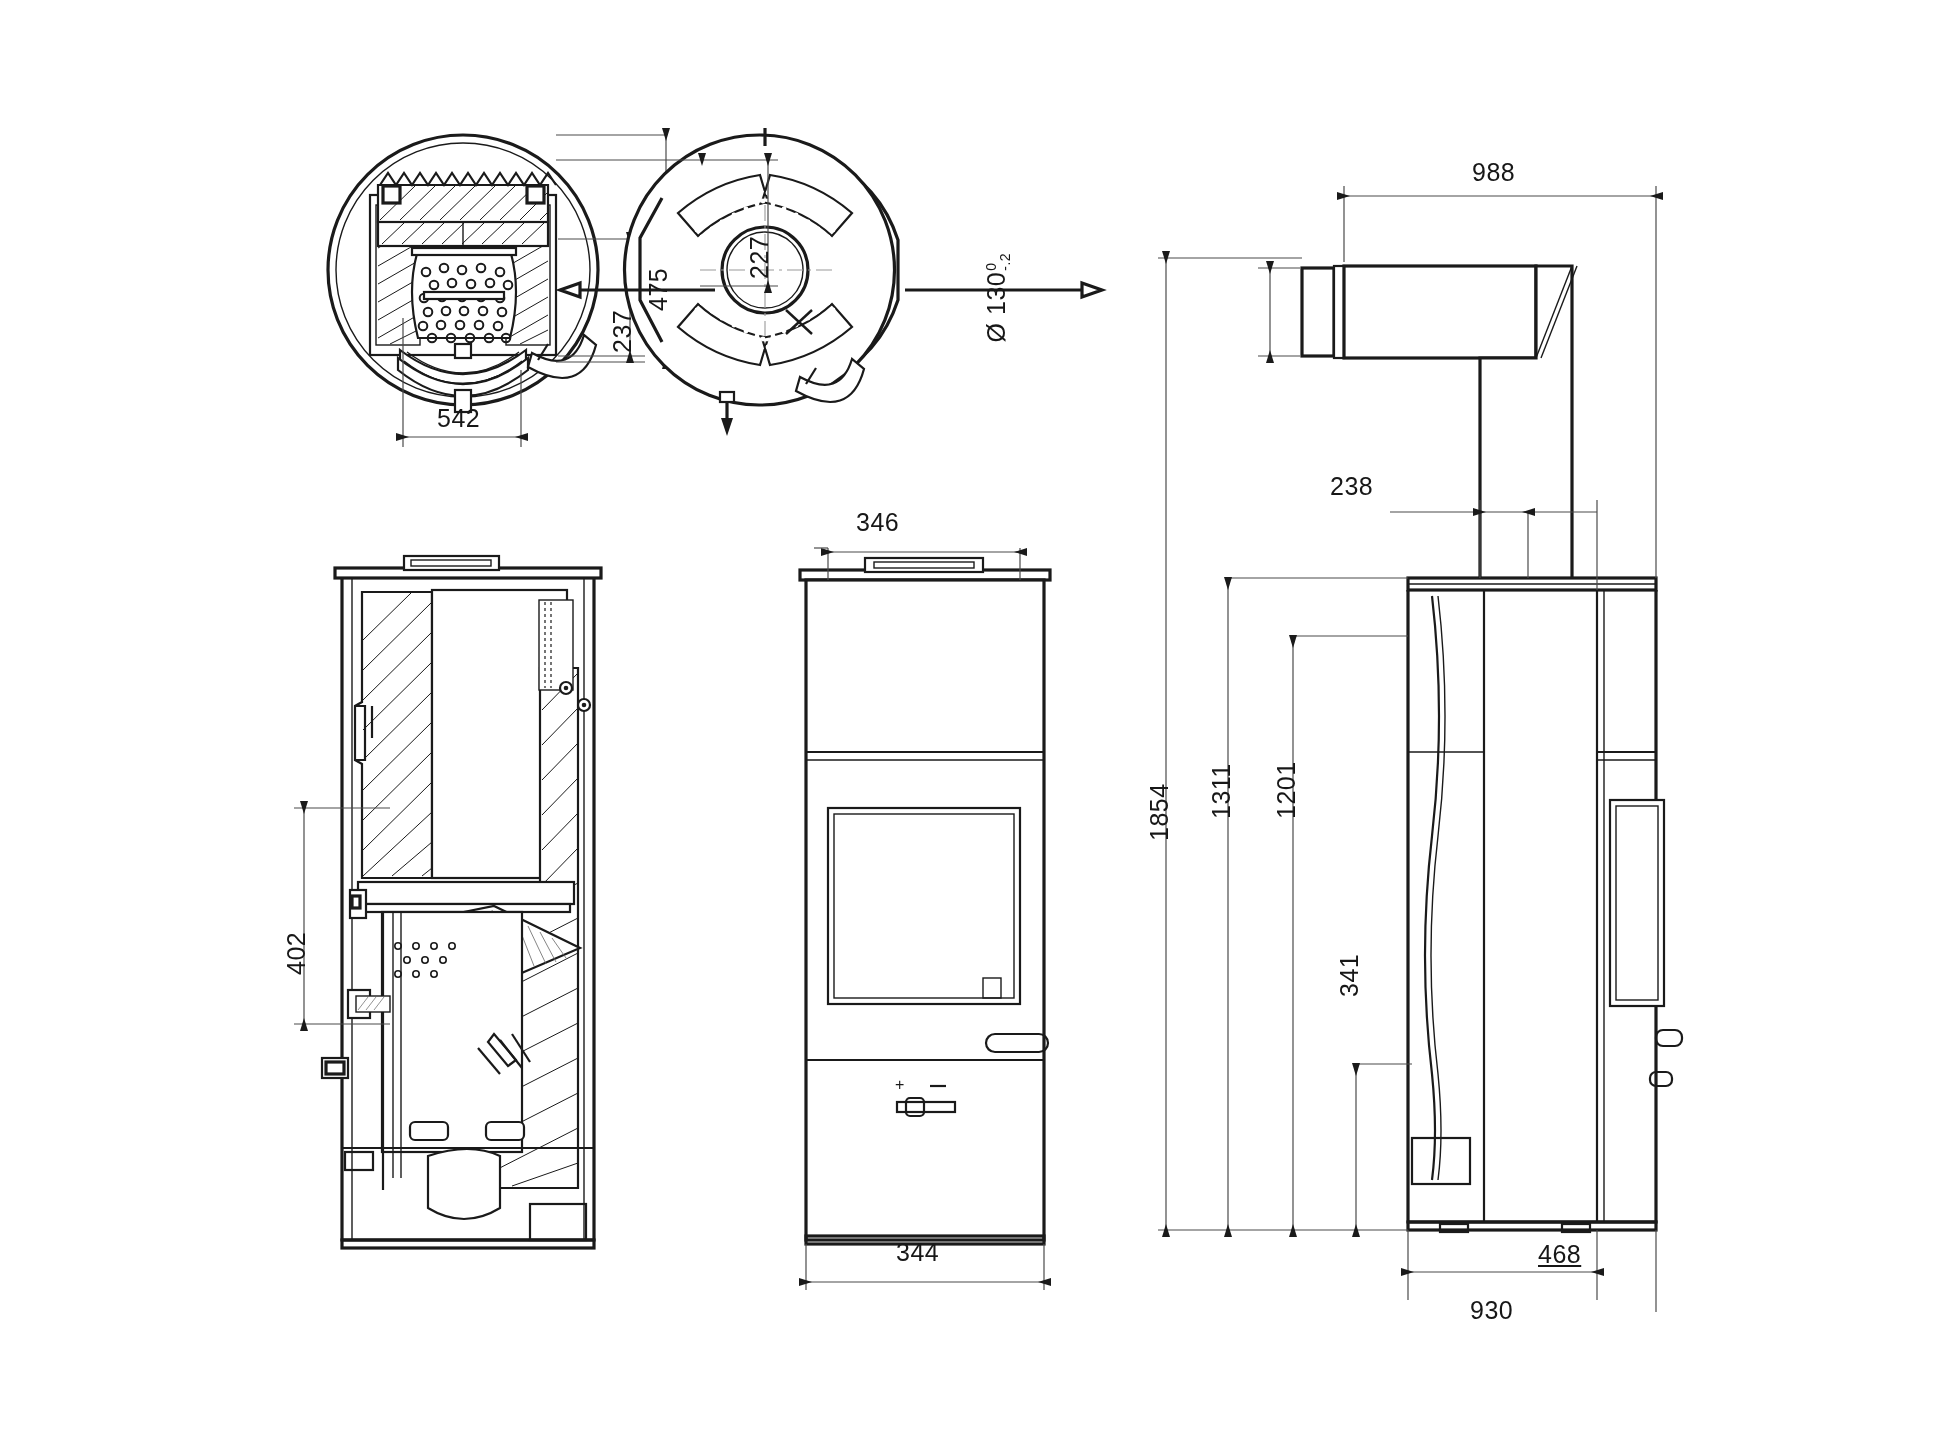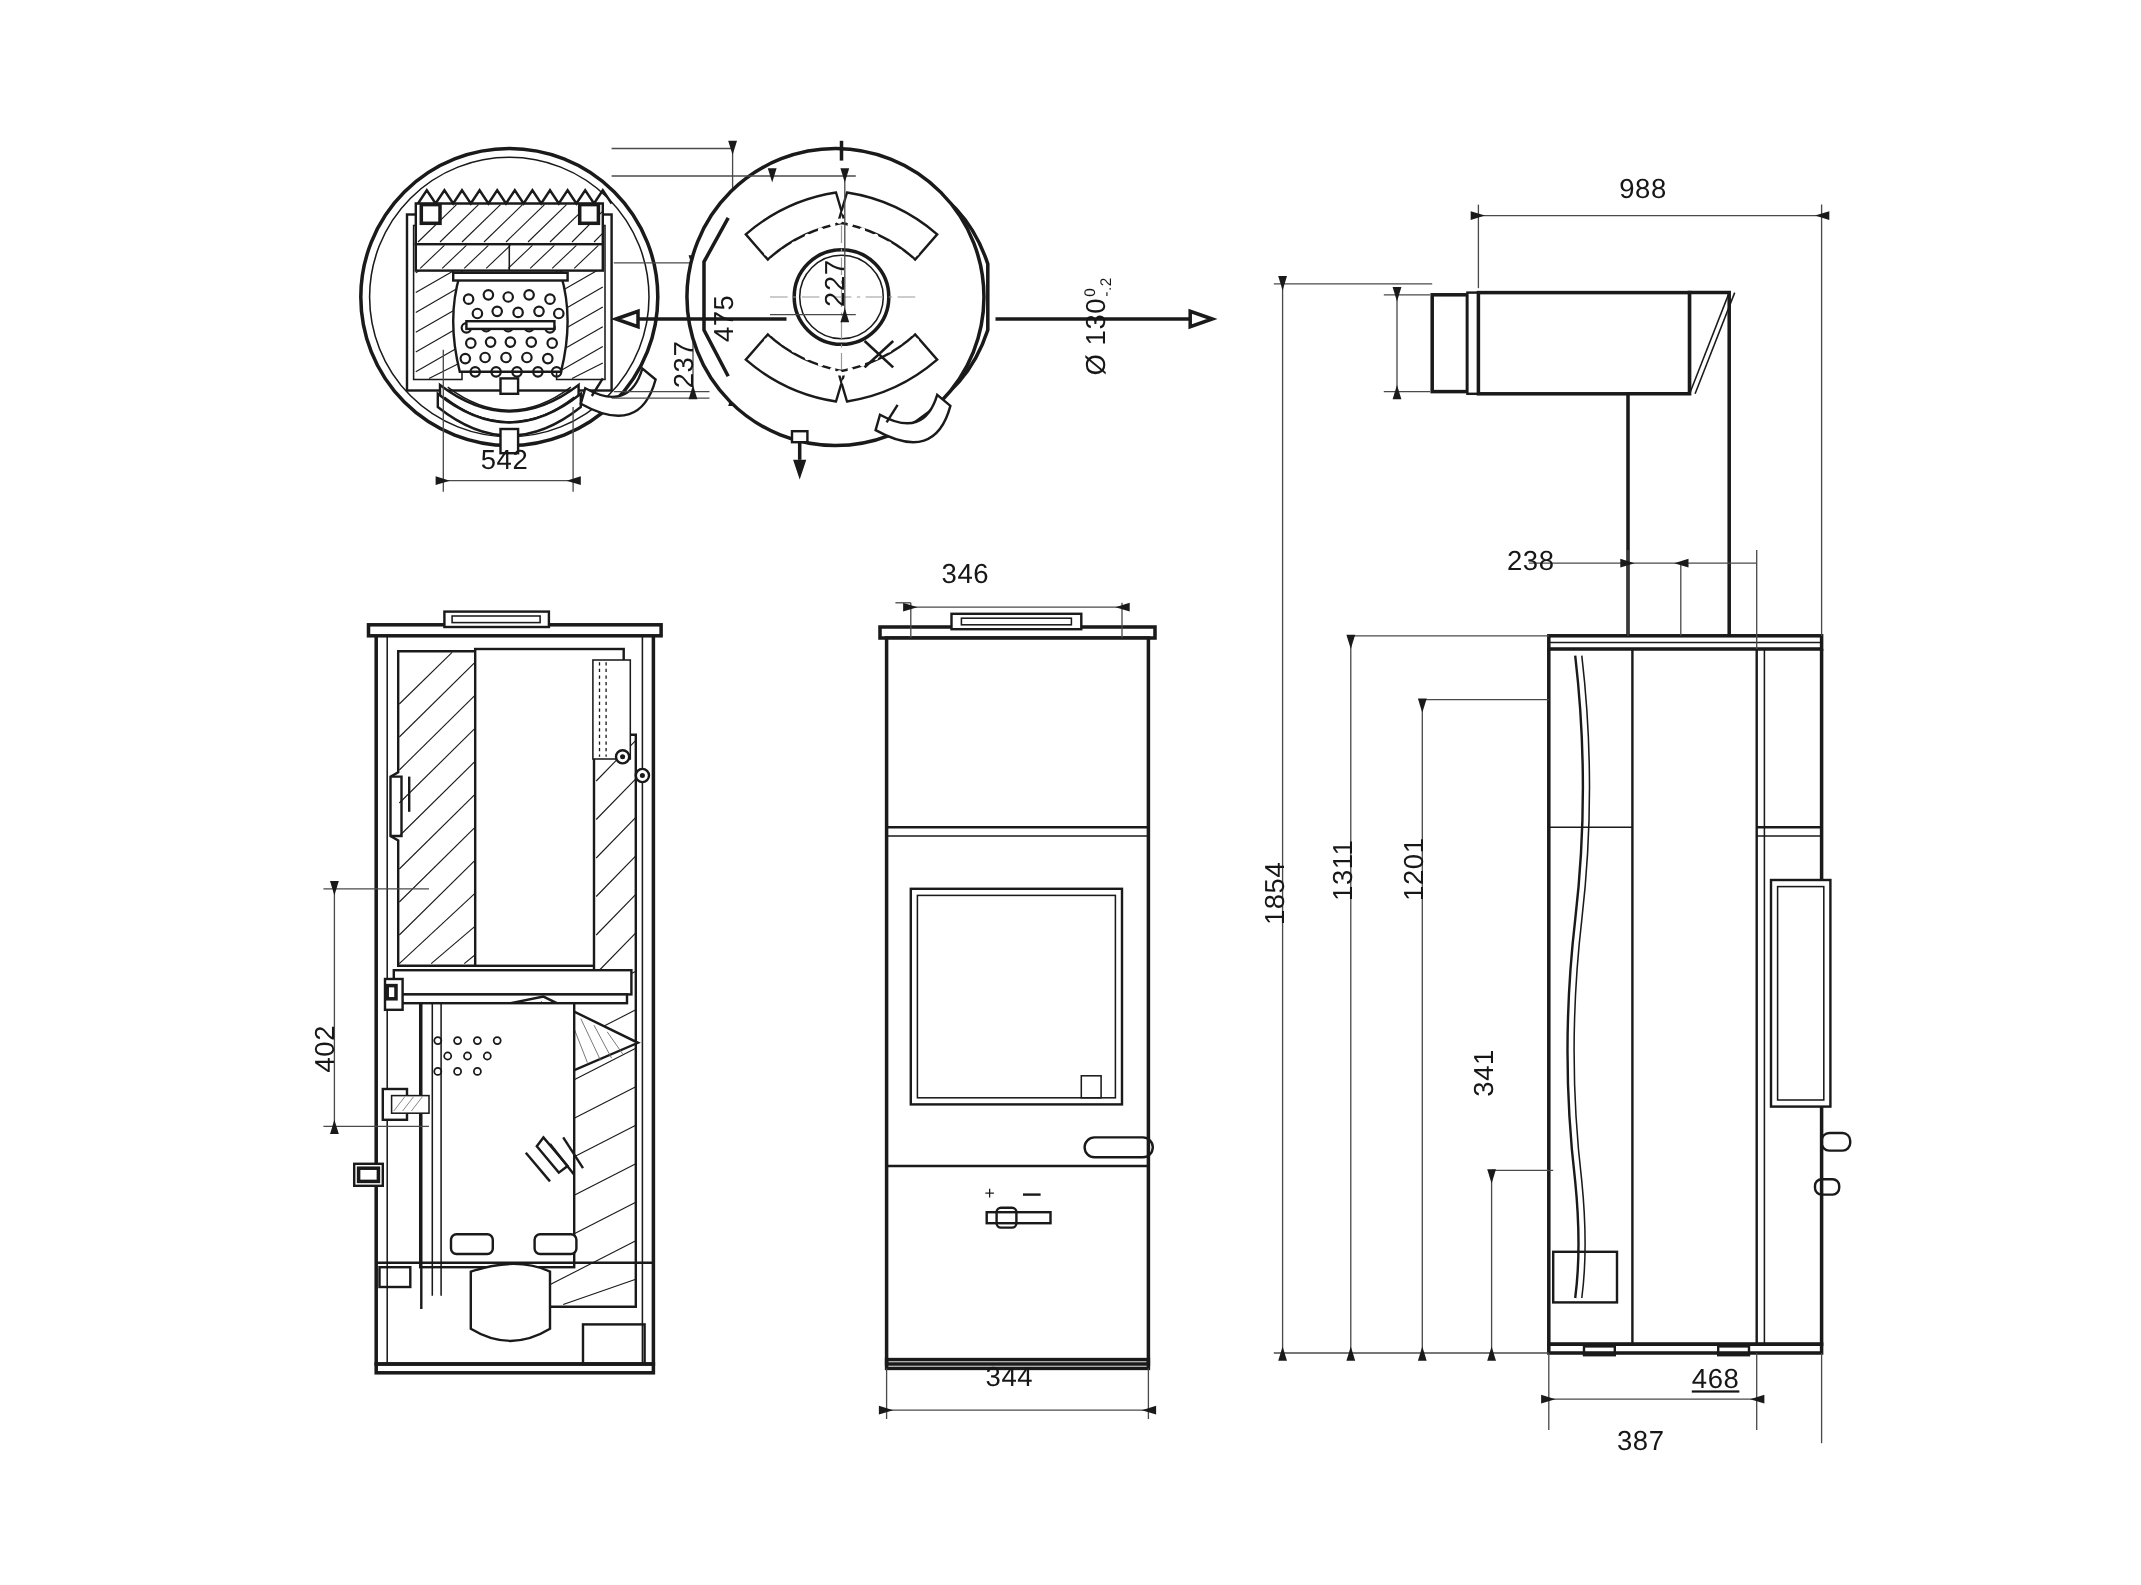--- a/index.html
+++ b/index.html
@@ -595,33 +595,33 @@
 <div class="dimtext vert" style="left:774px; top:250px;">227</div>
 
 <div class="dimtext vert" style="left:311px; top:946px;">402</div>
 
 <div class="dimtext" style="left:856px; top:508px;">346</div>
 
 <div class="dimtext" style="left:896px; top:1238px;">344</div>
 
 <div class="dimtext" style="left:1472px; top:158px;">988</div>
 
-<div class="dimtext" style="left:1330px; top:496px;margin-left:40px;">238</div>
+<div class="dimtext" style="left:1330px; top:472px;">238</div>
 
 <div class="dimtext vert" style="left:1174px; top:812px;">1854</div>
 
 <div class="dimtext vert" style="left:1236px; top:790px;">1311</div>
 
 <div class="dimtext vert" style="left:1301px; top:790px;">1201</div>
 
 <div class="dimtext vert" style="left:1364px; top:968px;">341</div>
 
 <div class="dimtext" style="left:1538px; top:1240px;text-decoration:underline;">468</div>
 
-<div class="dimtext" style="left:1470px; top:1296px;">387</div>
+<div class="dimtext" style="left:1470px; top:1296px;">930</div>
 
 <div class="dimtext vert" style="left:1012px; top:312px;">
   <span>Ø</span>&nbsp;<span>130</span><span style="display:inline-block;vertical-align:middle;line-height:1;font-size:14px;text-align:left;margin-left:1px;">
     <span style="display:block;">0</span>
     <span style="display:block;">-.2</span>
   </span>
 </div>
 
 </div>
 

